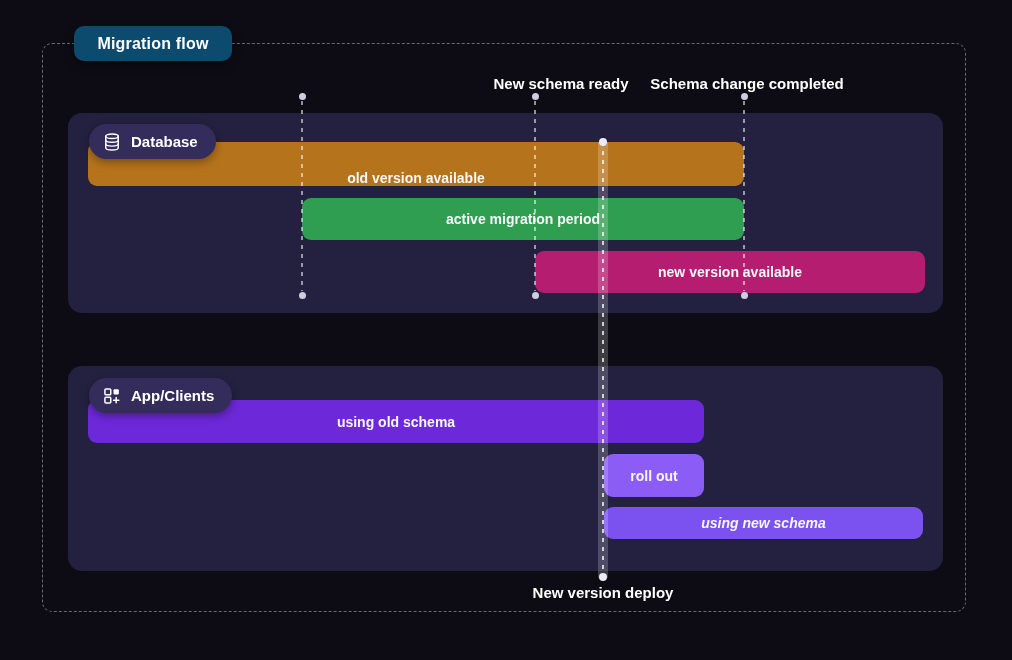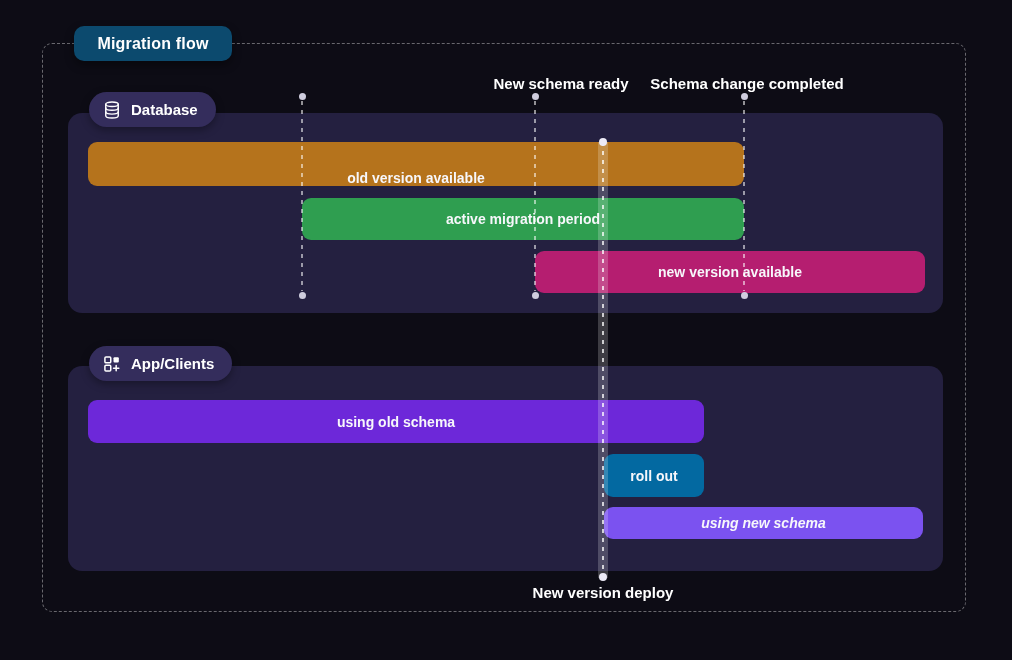--- a/index.html
+++ b/index.html
@@ -40,20 +40,21 @@
   .panel.app { top:366px; height:205px; }
 
   
   .lane-badge {
     position:absolute; height:35px; padding:0 18px 0 13px;
     background:#342d5c; border-radius:18px;
     display:flex; align-items:center; gap:9px;
     font-size:15px; font-weight:700;
     z-index:5;
     box-shadow:0 3px 8px rgba(0,0,0,0.35);
+    margin-top:32px;
   }
   .lane-badge.db  { left:89px; top:92px; }
   .lane-badge.app { left:89px; top:346px; }
   .lane-badge svg { display:block; }
 
   
   .bar {
     position:absolute; border-radius:9px;
     display:flex; align-items:center; justify-content:center;
     font-size:14px; font-weight:700; color:#f7f7fb;
@@ -155,21 +156,21 @@
   <div class="bar migration" style="background: rgb(47, 158, 80);">
     <span>active migration period</span>
   </div>
   <div class="bar new-version" style="background: rgb(181, 30, 112);">
     <span>new version available</span>
   </div>
 
   <div class="bar old-schema" style="background: #6d28d9;">
     <span>using old schema</span>
   </div>
-  <div class="bar roll-out" style="background: #0369a1;">
+  <div class="bar roll-out" style="background: #8b5cf6;">
     <span>roll out</span>
   </div>
   <div class="bar new-schema" style="background: rgb(123, 82, 240);">
     <span>using new schema</span>
   </div>
 
   <div class="vline v1"></div>
   <div class="vline v2"></div>
   <div class="vline v3"></div>
 

